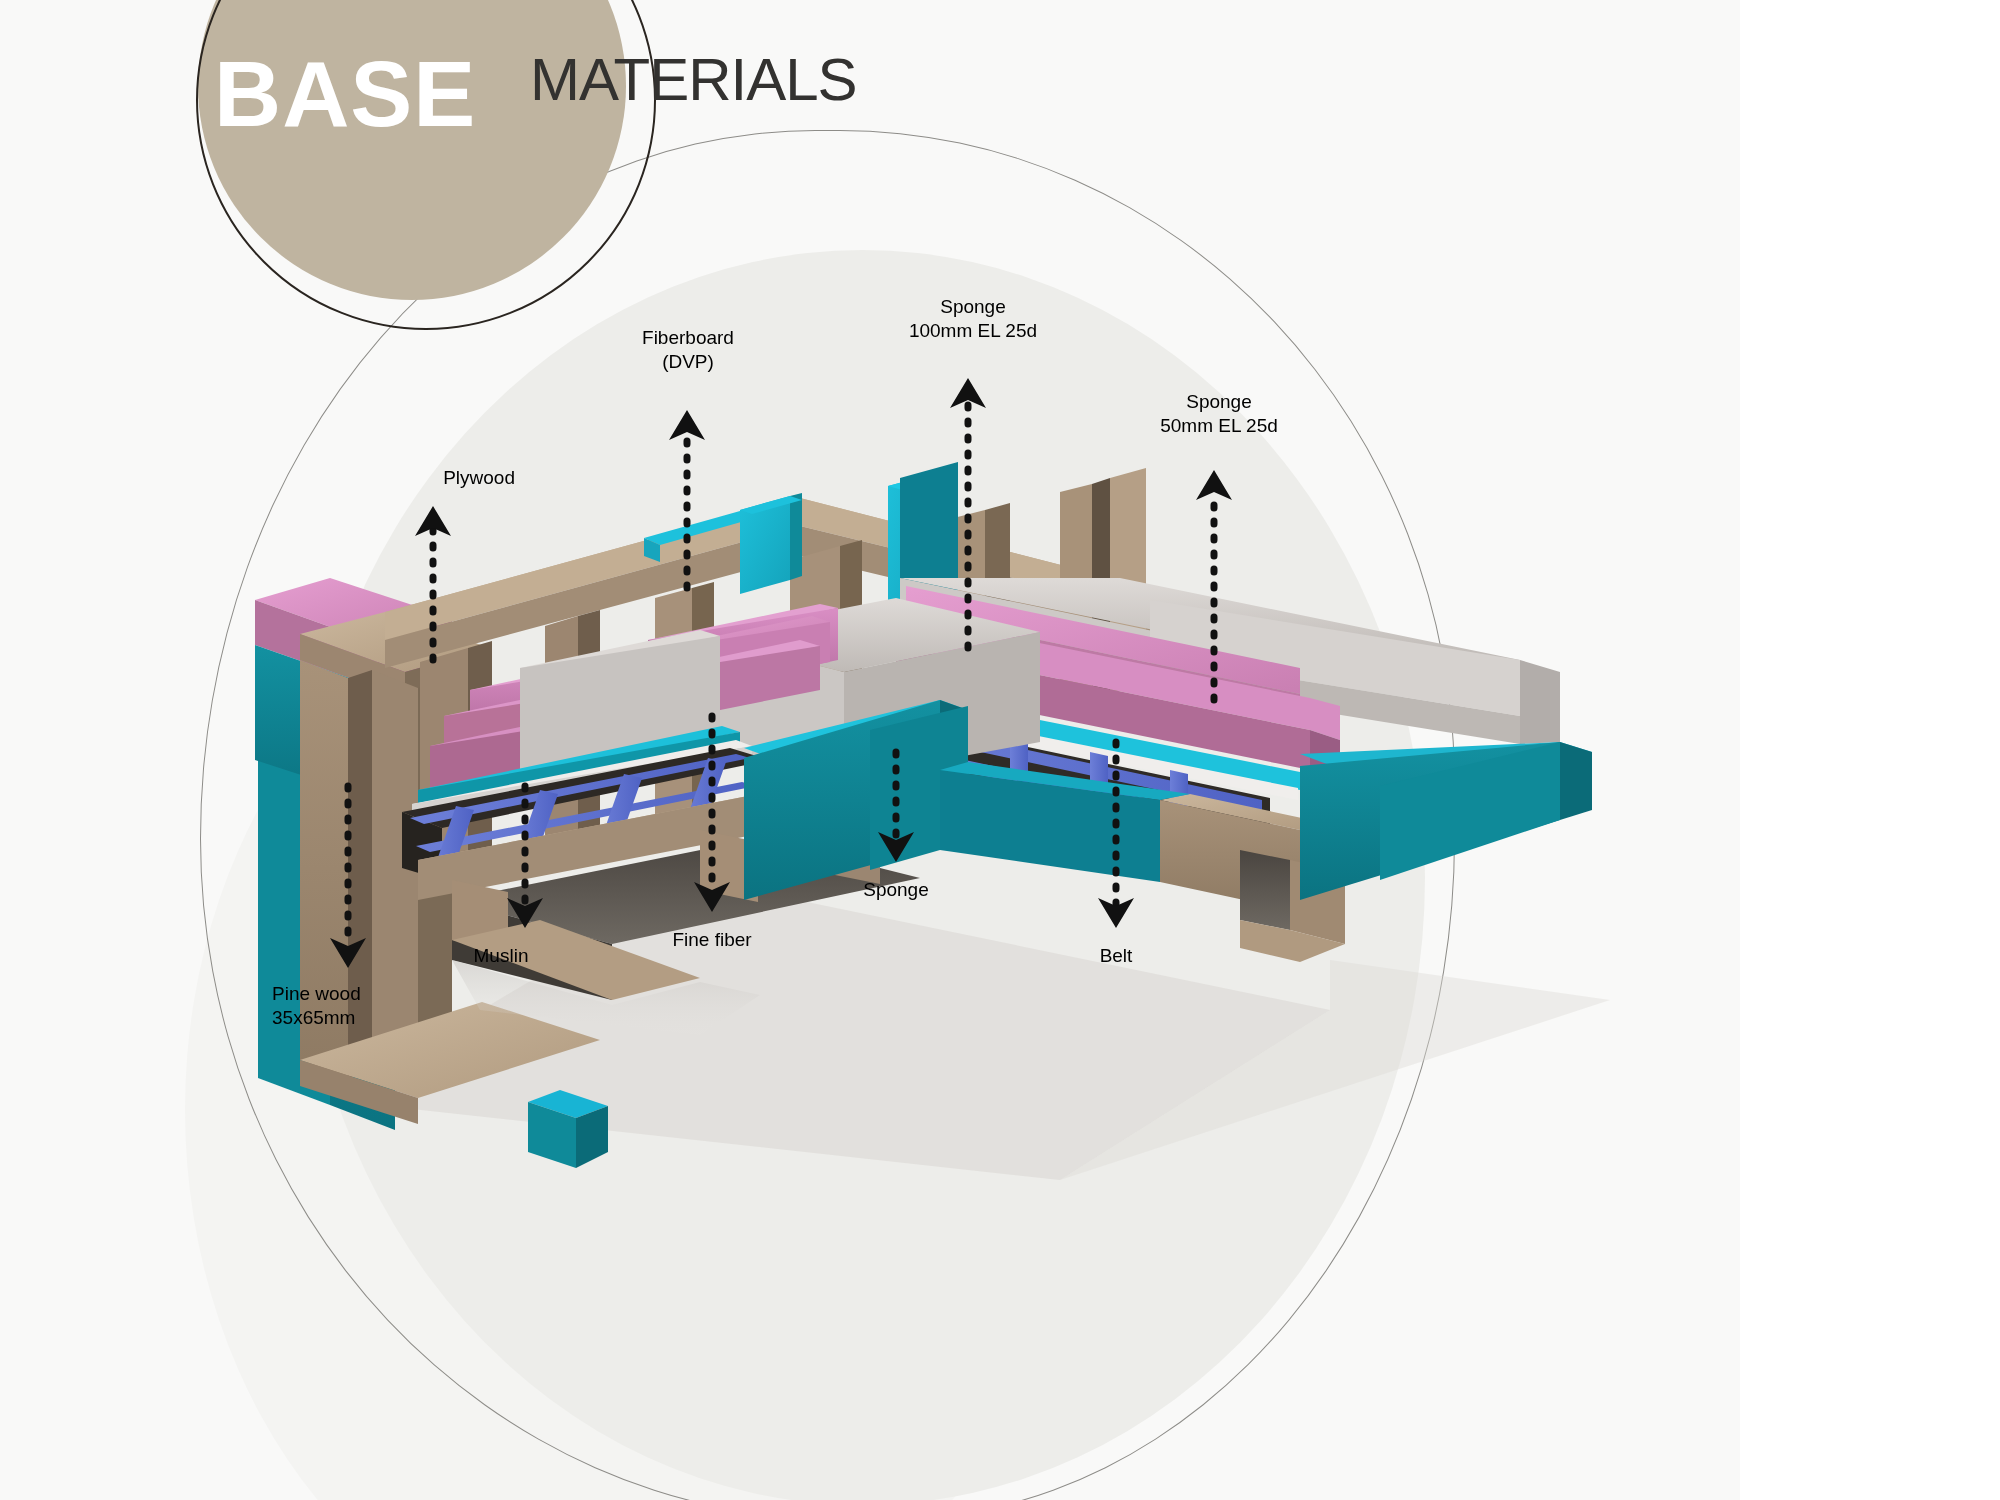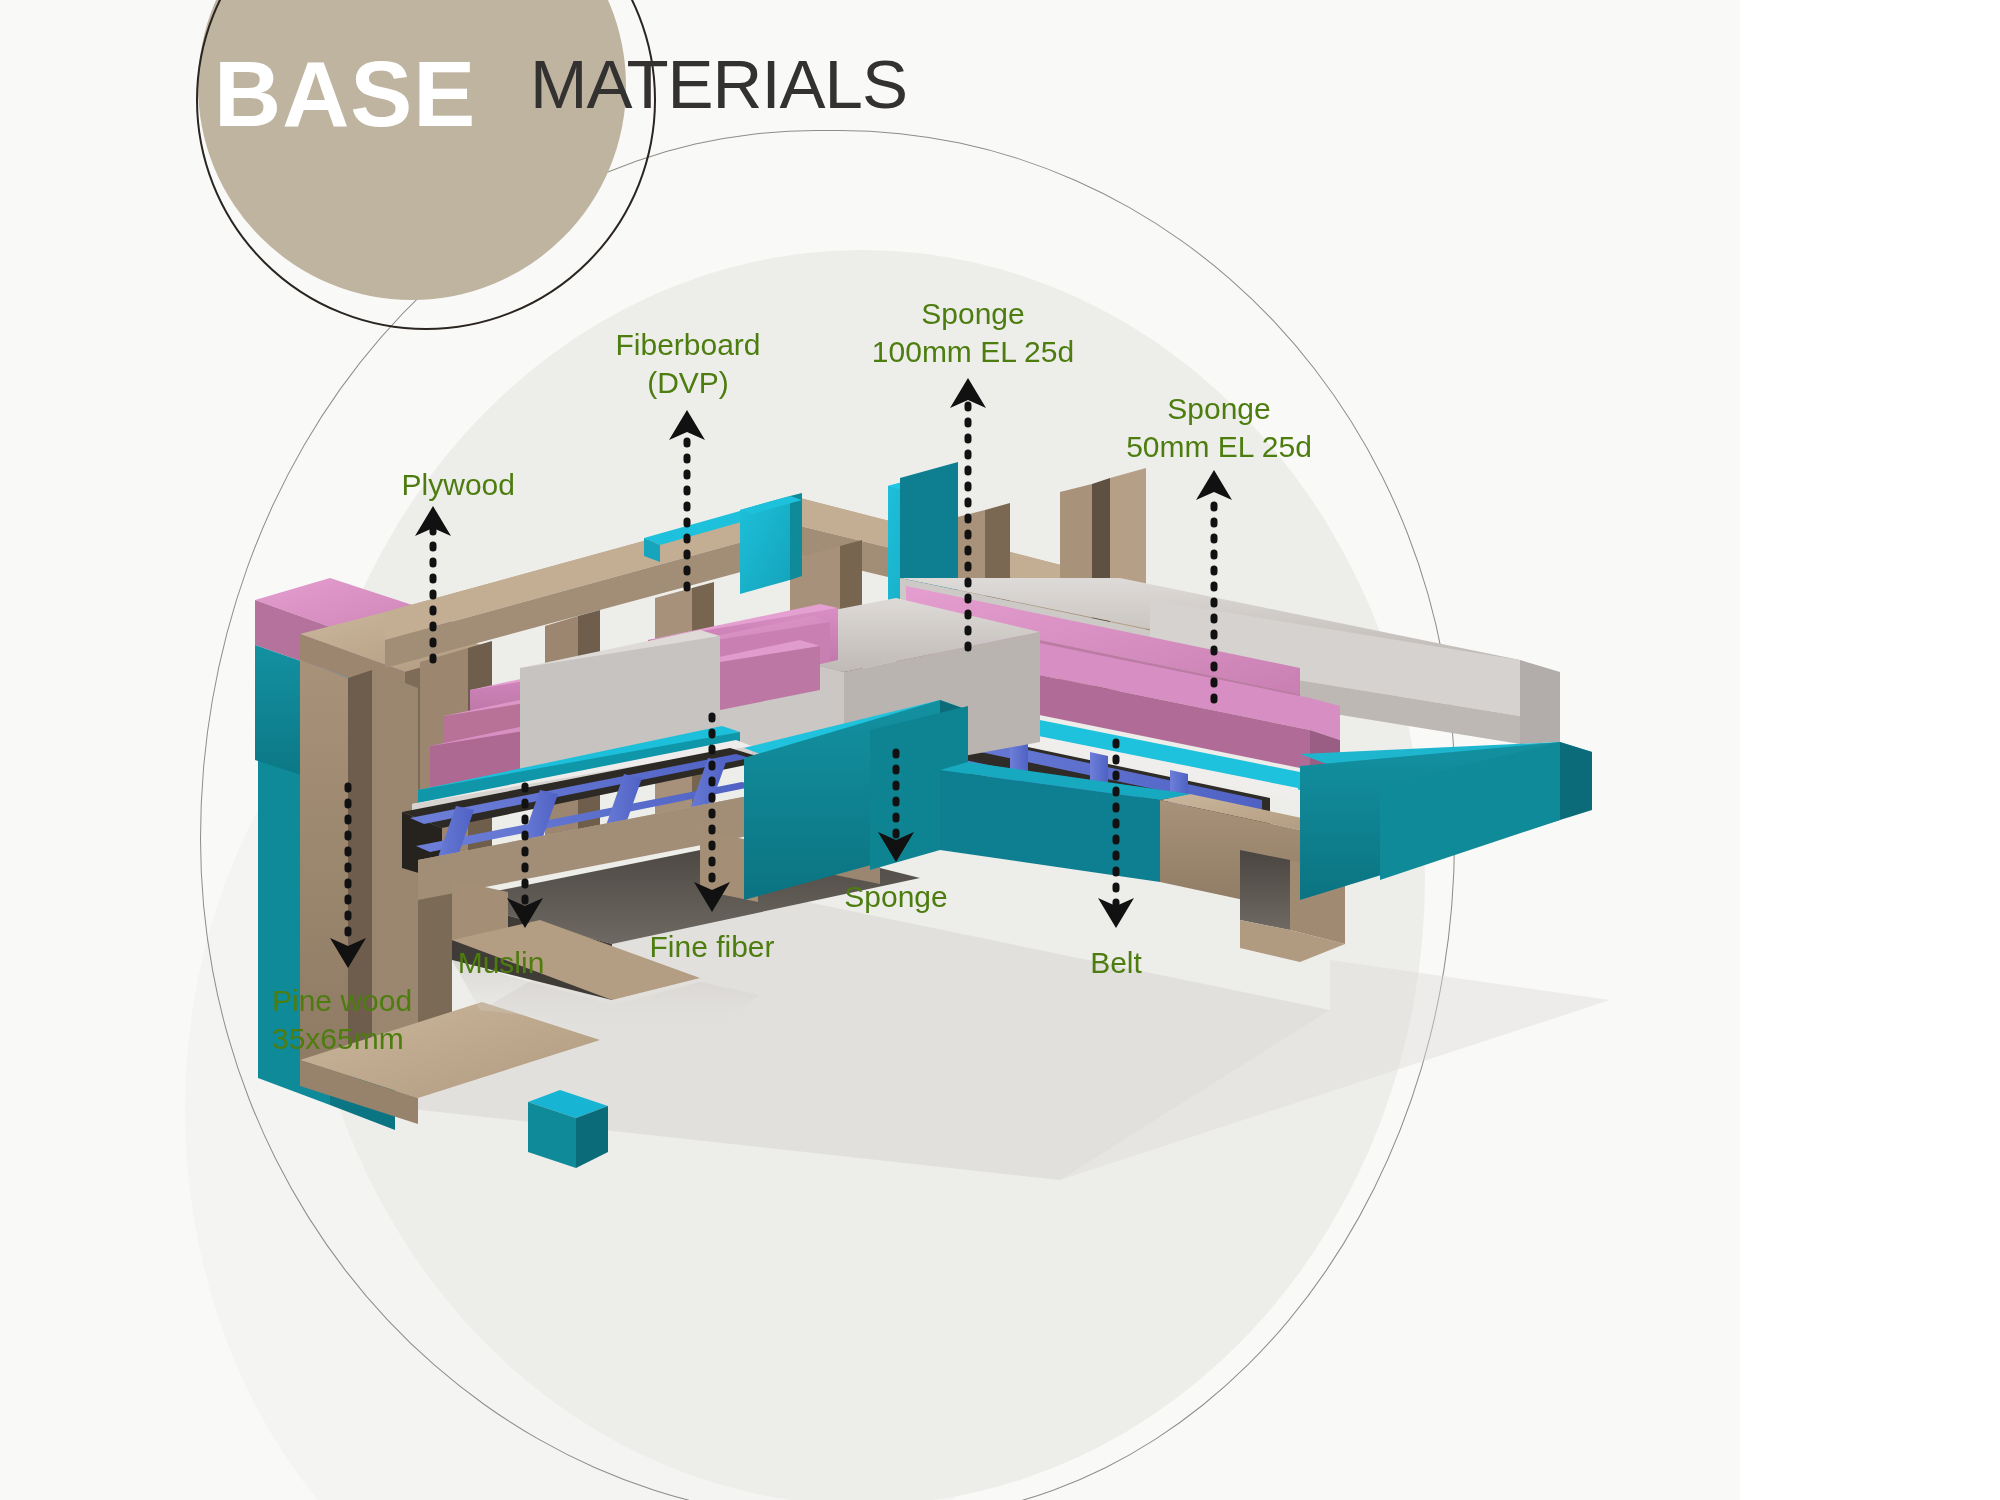--- a/index.html
+++ b/index.html
@@ -36,26 +36,26 @@
     background:#bfb4a0;border-radius:50%;
     clip-path:inset(128px 0 0 0);
   }
   .badge-word{
     position:absolute;left:214px;top:48px;width:420px;
     color:#ffffff;font-size:93px;font-weight:700;letter-spacing:1px;
     line-height:1;white-space:nowrap;
   }
   .title-word{
     position:absolute;left:530px;top:50px;
-    color:#333230;font-size:69px;font-weight:400;letter-spacing:-1px;
+    color:#333230;font-size:60px;font-weight:400;letter-spacing:-1px;
     line-height:1;white-space:nowrap;
   }
   
   .lab{
-    position:absolute;color:#4d7c0f;font-size:30px;line-height:1.28;
+    position:absolute;color:#000000;font-size:19px;line-height:1.28;
     white-space:pre-line;
   }
   .lab.c{text-align:center;}
   
   svg.overlay{position:absolute;left:0;top:0;width:2000px;height:1500px;}
   svg.art{position:absolute;left:0;top:0;width:2000px;height:1500px;}
 </style>
 </head>
 <body>
 

